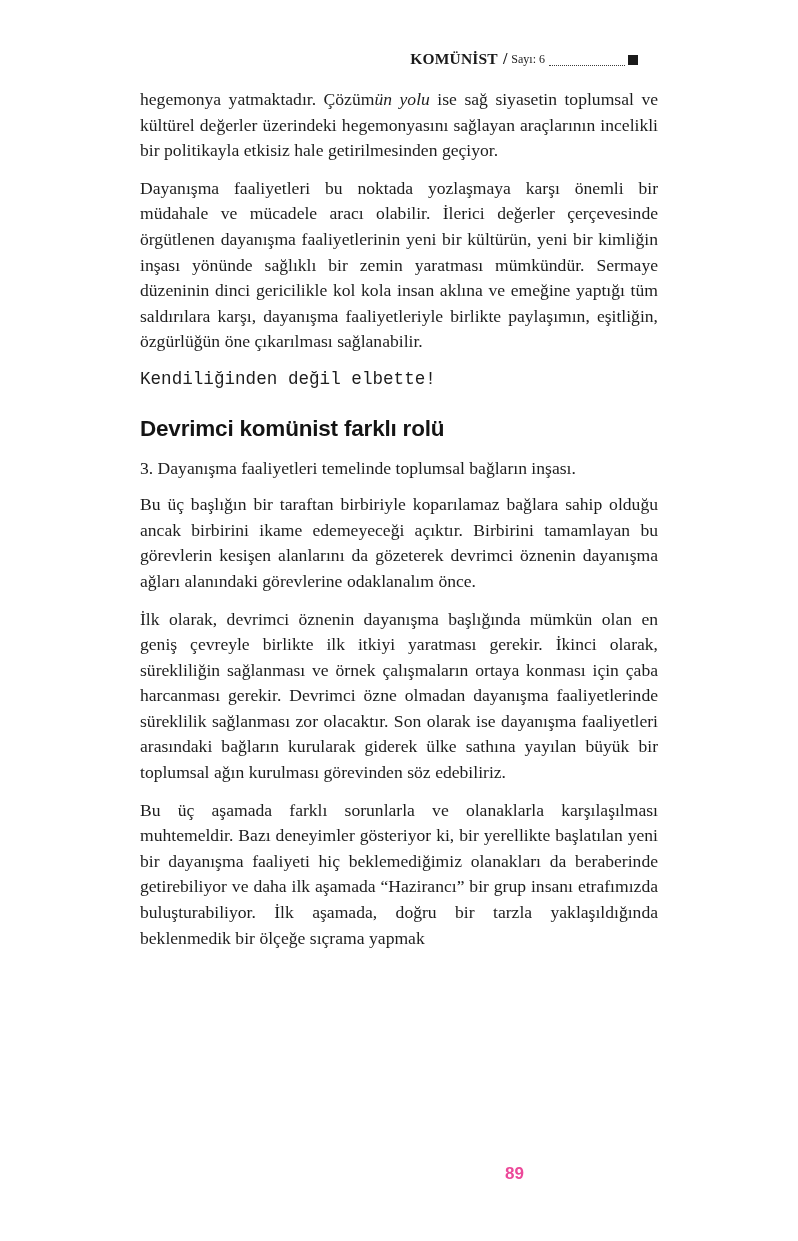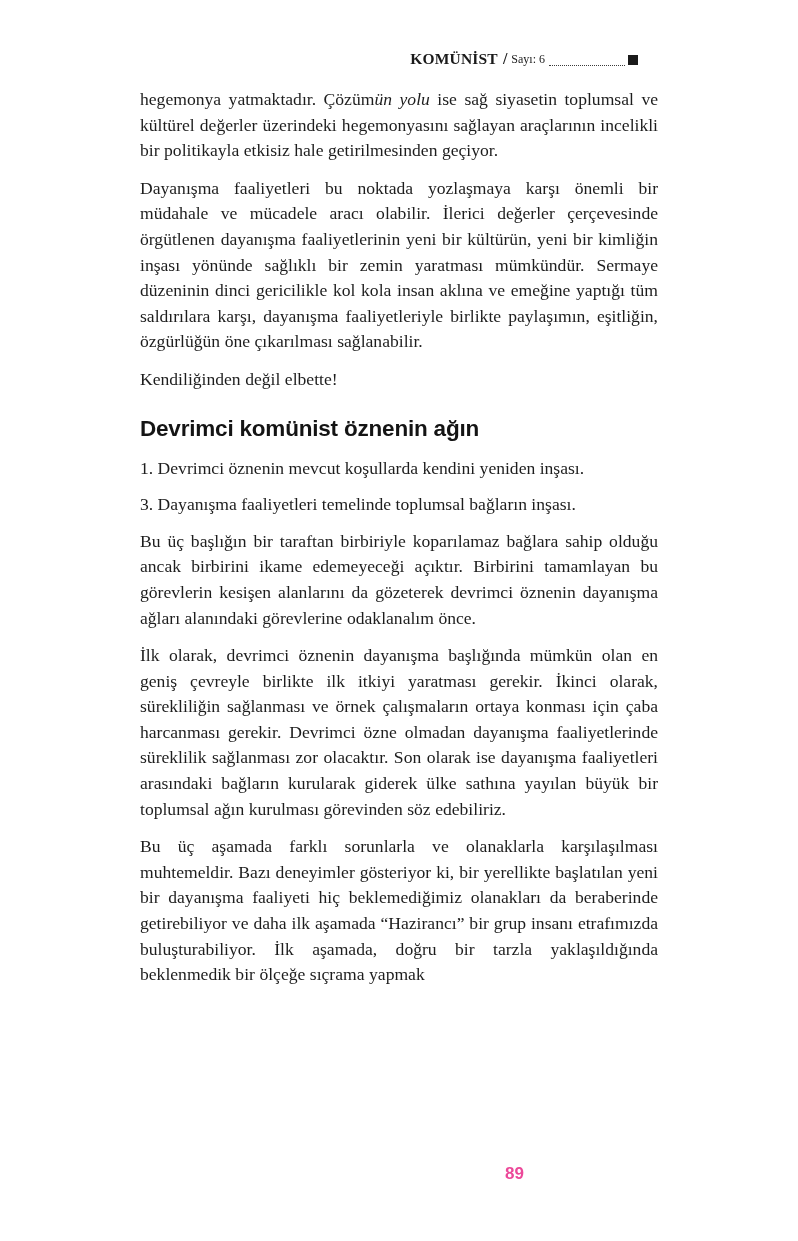--- a/index.html
+++ b/index.html
@@ -87,20 +87,21 @@
     font-size: 17.6px;
     line-height: 25.6px;
     text-align: justify;
     text-justify: inter-word;
     color: #1d1d1d;
     hyphens: none;
     word-spacing: 0.1px;
   }
   p.single {
     text-align: left;
+    font-family: Liberation Mono, monospace;
   }
   p.listitem {
     margin: 0 0 11px 0;
     font-size: 17.6px;
     line-height: 25.6px;
     text-align: left;
     color: #1d1d1d;
   }
   em {
     font-style: italic;
@@ -141,24 +142,23 @@
   </div>
 
   <div class="content">
 
     <p class="para"><span>hegemonya yatmaktadır. Çözüm</span><em>ün yolu</em><span> ise sağ siyasetin toplumsal ve kültürel değerler üzerindeki hegemonyasını sağlayan araçlarının incelikli bir politikayla etkisiz hale getirilmesinden geçiyor.</span></p>
 
     <p class="para">Dayanışma faaliyetleri bu noktada yozlaşmaya karşı önemli bir müdahale ve mücadele aracı olabilir. İlerici değerler çerçevesinde örgütlenen dayanışma faaliyetlerinin yeni bir kültürün, yeni bir kimliğin inşası yönünde sağlıklı bir zemin yaratması mümkündür. Sermaye düzeninin dinci gericilikle kol kola insan aklına ve emeğine yaptığı tüm saldırılara karşı, dayanışma faaliyetleriyle birlikte paylaşımın, eşitliğin, özgürlüğün öne çıkarılması sağlanabilir.</p>
 
     <p class="para single">Kendiliğinden değil elbette!</p>
 
-    <h2 class="section-heading">Devrimci komünist öznenin ağın</h2>
+    <h2 class="section-heading">Devrimci komünist farklı rolü</h2>
 
 
-    <p class="listitem"><span>1.</span> <span>Devrimci öznenin mevcut koşullarda kendini yeniden inşası.</span></p>
 
 
     <p class="listitem"><span>3.</span> <span>Dayanışma faaliyetleri temelinde toplumsal bağların inşası.</span></p>
 
     <p class="para">Bu üç başlığın bir taraftan birbiriyle koparılamaz bağlara sahip olduğu ancak birbirini ikame edemeyeceği açıktır. Birbirini tamamlayan bu görevlerin kesişen alanlarını da gözeterek devrimci öznenin dayanışma ağları alanındaki görevlerine odaklanalım önce.</p>
 
     <p class="para">İlk olarak, devrimci öznenin dayanışma başlığında mümkün olan en geniş çevreyle birlikte ilk itkiyi yaratması gerekir. İkinci olarak, sürekliliğin sağlanması ve örnek çalışmaların ortaya konması için çaba harcanması gerekir. Devrimci özne olmadan dayanışma faaliyetlerinde süreklilik sağlanması zor olacaktır. Son olarak ise dayanışma faaliyetleri arasındaki bağların kurularak giderek ülke sathına yayılan büyük bir toplumsal ağın kurulması görevinden söz edebiliriz.</p>
 
     <p class="para">Bu üç aşamada farklı sorunlarla ve olanaklarla karşılaşılması muhtemeldir. Bazı deneyimler gösteriyor ki, bir yerellikte başlatılan yeni bir dayanışma faaliyeti hiç beklemediğimiz olanakları da beraberinde getirebiliyor ve daha ilk aşamada “Hazirancı” bir grup insanı etrafımızda buluşturabiliyor. İlk aşamada, doğru bir tarzla yaklaşıldığında beklenmedik bir ölçeğe sıçrama yapmak</p>
 

